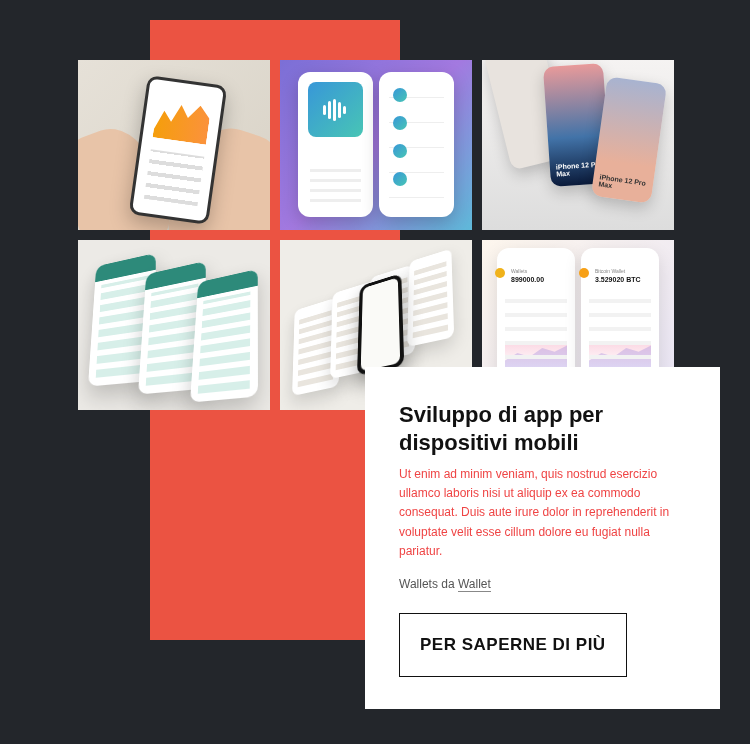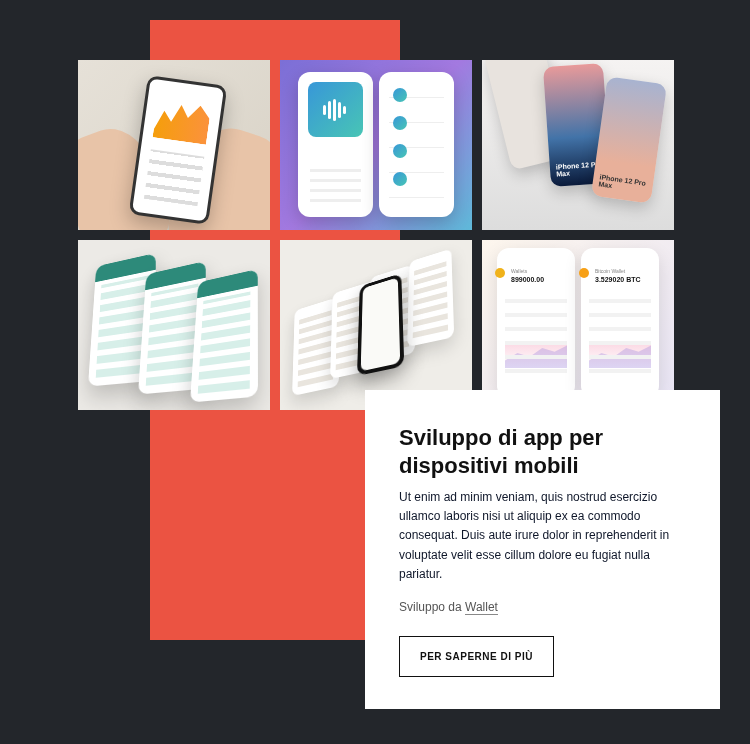--- a/index.html
+++ b/index.html
@@ -122,39 +122,39 @@
   }
   .card h2 {
     font-size: 22px;
     font-weight: 800;
     color: #111;
     line-height: 1.25;
     margin-bottom: 9px;
   }
   .card p.body {
     font-size: 12px;
-    color: #0f172a;
+    color: #ef4444;
     line-height: 1.6;
     margin-bottom: 16px;
   }
   .card p.credit {
     font-size: 12px;
     color: #555;
     margin-bottom: 22px;
   }
   .card p.credit a {
     color: #555;
     text-decoration: none;
     border-bottom: 1px solid #888;
   }
   .card .btn {
     display: inline-block;
     border: 1.5px solid #111;
-    padding: 14px 20px;
-    font-size: 10px;
+    padding: 21px 20px;
+    font-size: 17px;
     font-weight: 700;
     letter-spacing: .5px;
     color: #111;
     background: transparent;
     cursor: pointer;
   }
 </style>
 </head>
 <body>
 
@@ -224,16 +224,16 @@
       <div class="chart"></div>
     </div>
   </div>
 
 </div>
 
 <div class="card">
   <h2>Sviluppo di app per dispositivi mobili</h2>
   <p class="body">Ut enim ad minim veniam, quis nostrud esercizio ullamco laboris nisi ut aliquip ex ea commodo consequat. Duis aute irure dolor in reprehenderit in voluptate velit esse cillum dolore eu fugiat nulla pariatur.</p>
   <p class="credit">
-    <span>Sviluppo da </span><a href="#">Wallet</a>
+    <span>Wallets da </span><a href="#">Wallet</a>
   </p>
   <button class="btn">PER SAPERNE DI PIÙ</button>
 </div>
 
 </body></html>

